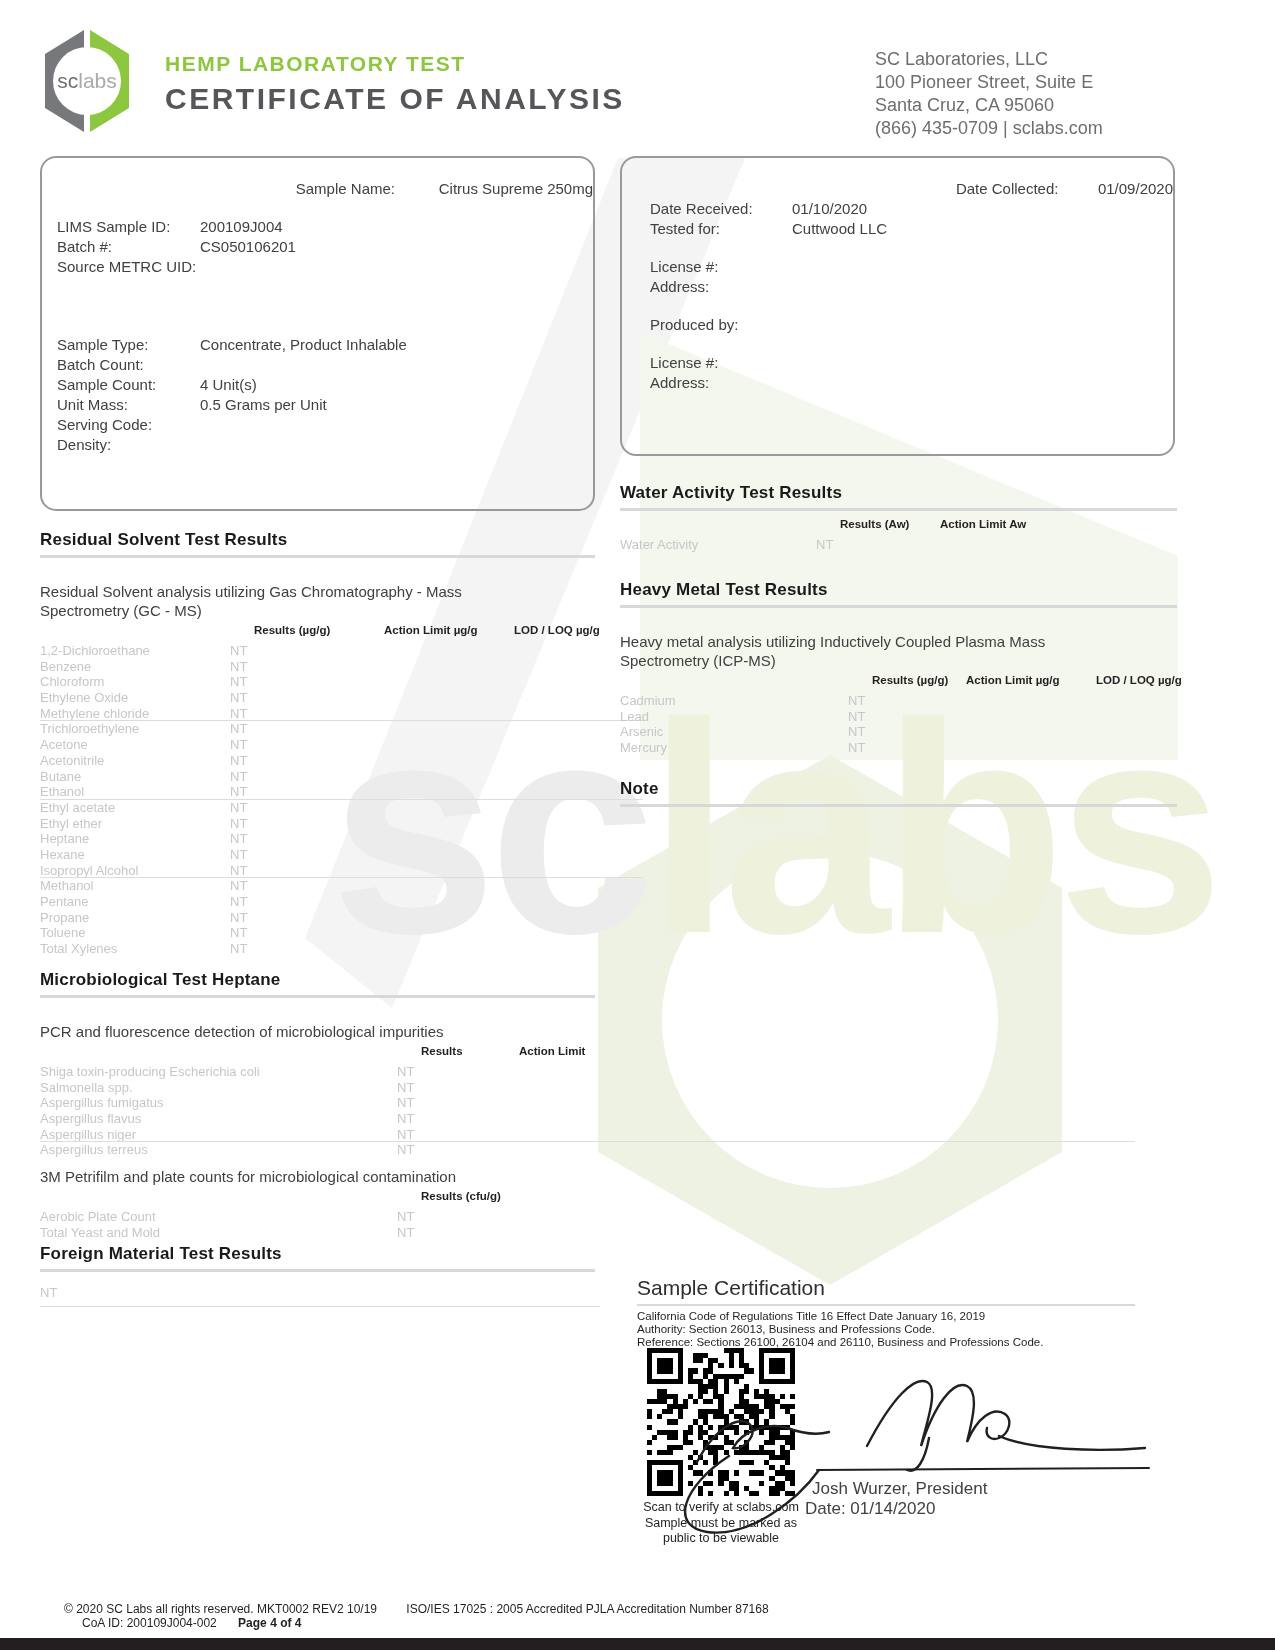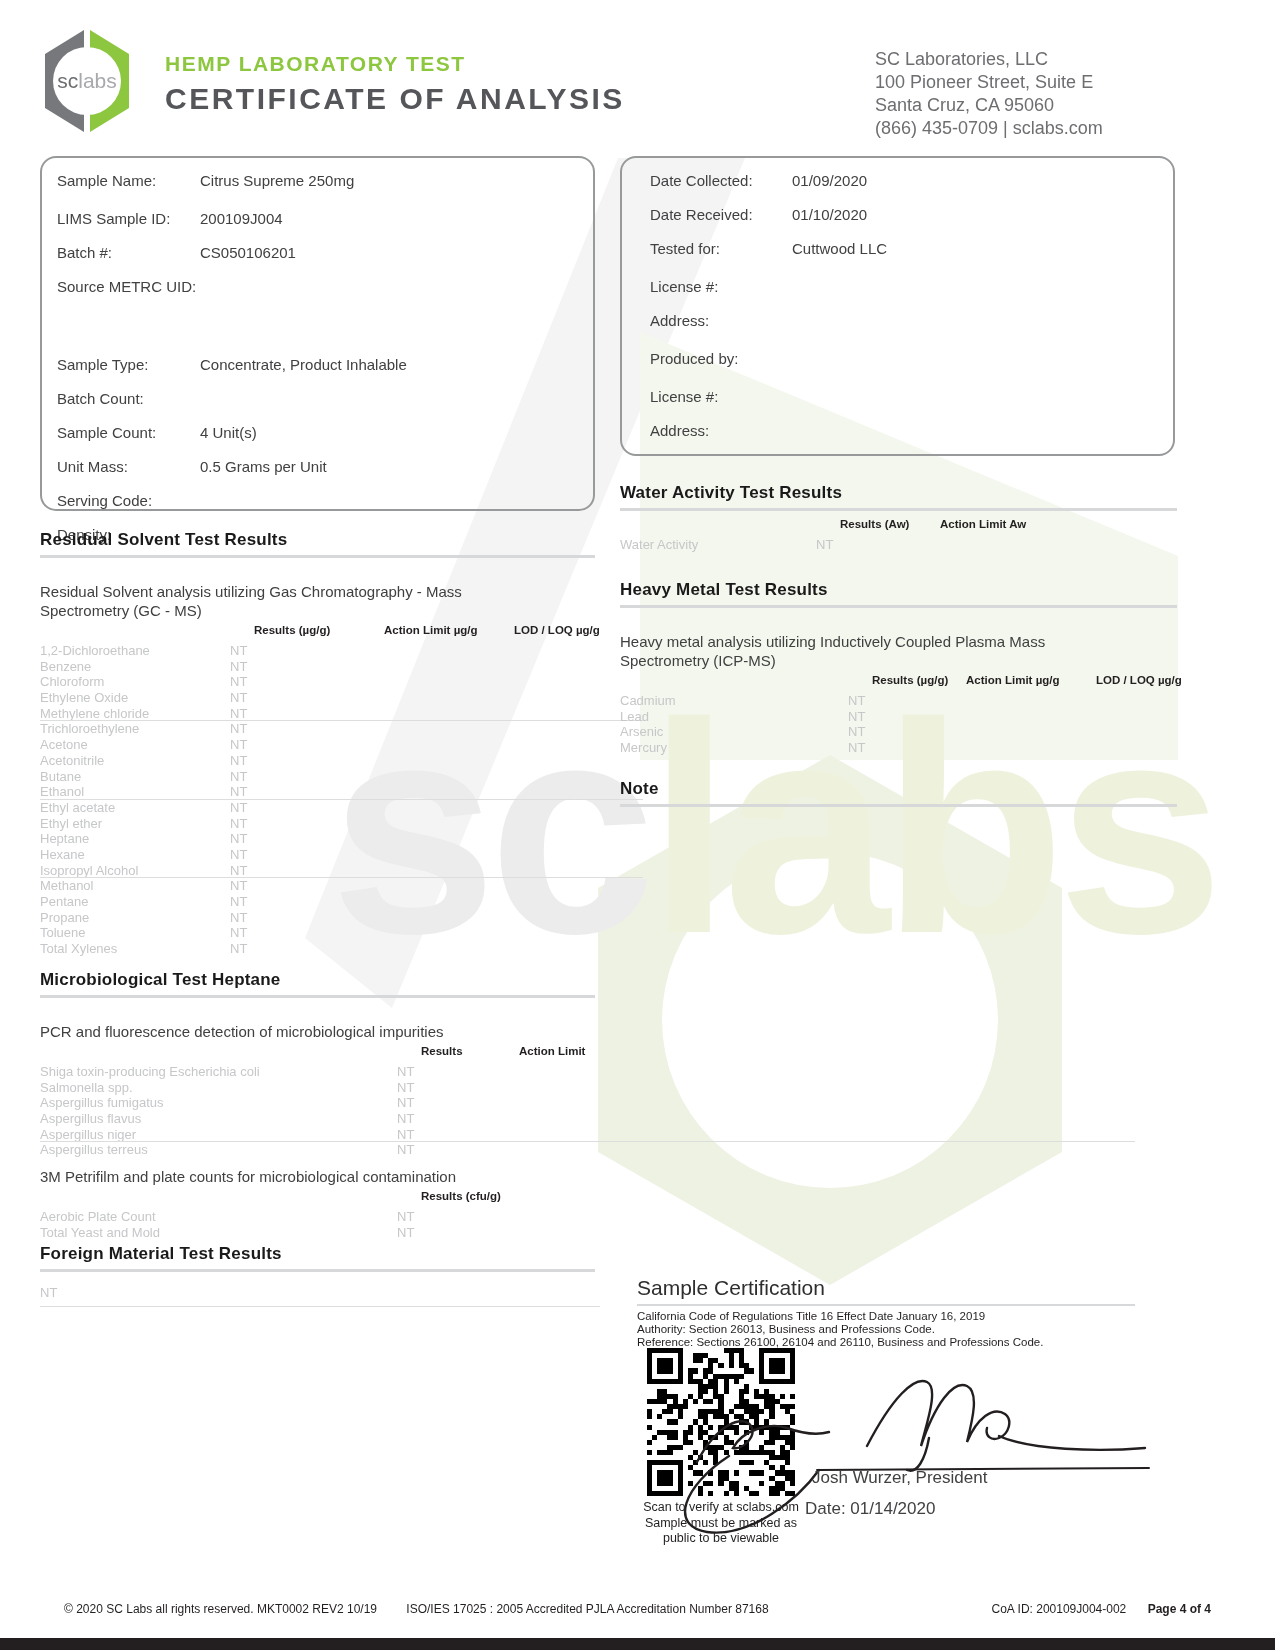--- a/index.html
+++ b/index.html
@@ -13,22 +13,22 @@
   .hdr-logo { position:absolute; left:40px; top:28px; z-index:2; }
   .hdr-titles { position:absolute; left:165px; top:52px; z-index:2; }
   .hdr-testtype { font-size:21px; font-weight:bold; letter-spacing:1.5px; color:#8dc63f; }
   .hdr-doctitle { font-size:30px; font-weight:bold; letter-spacing:2.5px; color:#55565a; margin-top:6px; }
   .hdr-company { position:absolute; left:875px; top:48px; z-index:2; font-size:18px; line-height:23px; color:#6d6e71; }
 
   
   .ibox { position:absolute; border:2px solid #97999b; border-radius:16px; z-index:2; padding-top:15px; font-size:15px; color:#414042; background:transparent; }
   .ibox-left  { left:40px;  top:156px; width:555px; height:355px; padding-left:15px; }
   .ibox-right { left:620px; top:156px; width:555px; height:300px; padding-left:28px; }
-  .kv { display:flex; margin-top:18px; line-height:16px; }
-  .kv:first-child { margin-top:0; }
+  .kv { display:flex; margin-top:4px; line-height:16px; }
+  .kv:first-child { margin-top:8px;justify-content:flex-end; }
   .kv .l { flex:0 0 143px; }
   .ibox-right .kv .l { flex:0 0 142px; }
   .ibox-left  .kv:nth-child(2) { margin-top:22px; }
   .ibox-left  .kv:nth-child(5) { margin-top:62px; }
   .ibox-right .kv:nth-child(4),
   .ibox-right .kv:nth-child(6),
   .ibox-right .kv:nth-child(7) { margin-top:22px; }
 
   
   .section { position:absolute; z-index:2; }
@@ -70,25 +70,25 @@
   .note { left:620px; top:779px; width:557px; }
 
   
   .cert { left:637px; top:1276px; width:545px; }
   .cert-title { font-size:21px; color:#2e2e30; }
   .cert-rule { height:2px; background:#d7d8d9; width:498px; margin-top:4px; }
   .cert-lines { margin-top:4px; font-size:11.5px; line-height:13px; color:#231f20; }
   .qr { position:absolute; left:10px; top:72px; width:148px; height:148px; }
   .qr-cap { position:absolute; left:-12px; top:224px; width:192px; text-align:center; font-size:12.5px; line-height:15.5px; color:#231f20; }
   .sig-svg { position:absolute; left:40px; top:100px; }
-  .sig-name { position:absolute; left:175px; top:192px; font-size:17px; color:#414042; white-space:nowrap; }
+  .sig-name { position:absolute; left:175px; top:203px; font-size:17px; color:#414042; white-space:nowrap; }
   .sig-date { position:absolute; left:168px; top:223px; font-size:17px; color:#414042; white-space:nowrap; }
 
   
-  .footer { position:absolute; left:0; top:1602px; width:100%; padding:0 64px; display:flex; justify-content:space-between; font-size:12px; color:#231f20; z-index:2; }
+  .footer { position:absolute; left:0; top:1602px; width:100%; padding:0 64px; display:flex; justify-content:space-between; font-size:12px; color:#231f20; z-index:2;flex-direction:column; }
   .footer .fl span { margin-right:26px; }
   .footer .fr span { margin-left:18px; }
   .footer .pg { font-weight:bold; }
   .bottombar { position:absolute; left:0; bottom:0; width:100%; height:12px; background:#231f20; z-index:3; }
 </style>
 </head>
 <body>
 
 <div class="page">
 

